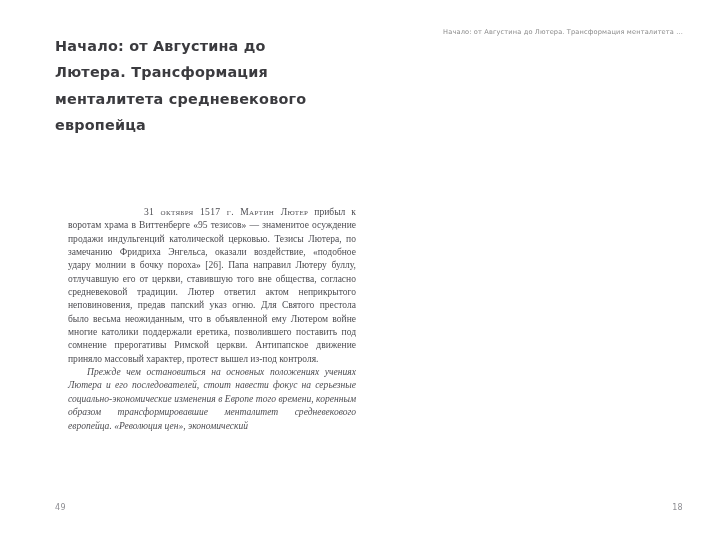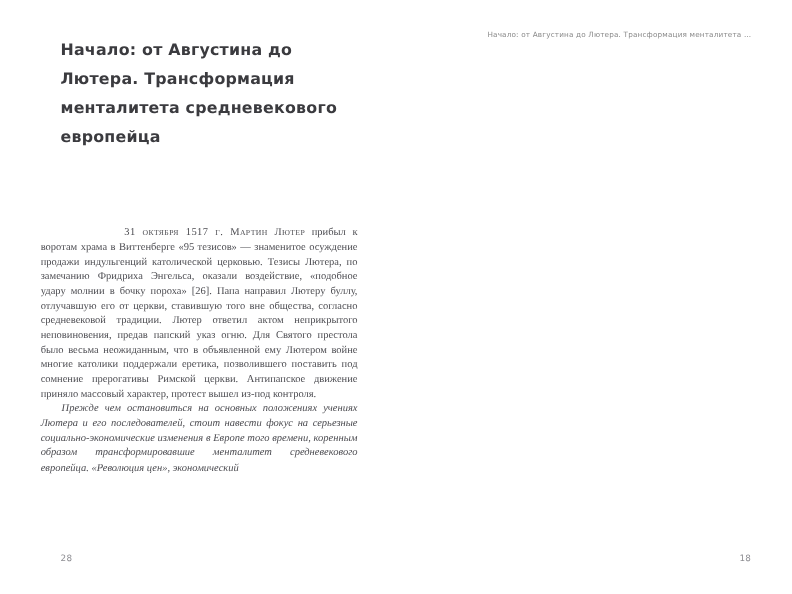--- a/index.html
+++ b/index.html
@@ -71,21 +71,21 @@
     position: absolute;
     font-size: 9.55px;
     line-height: 13.35px;
     color: #4d4d52;
     text-align: justify;
     text-justify: inter-word;
     hyphens: manual;
   }
   .body-left {
     top: 205px;
-    left: 37px;
+    left: 68px;
     width: 288px;
   }
   .body-col p {
     margin: 0;
   }
   .body-col p.indent {
     text-indent: 19px;
     font-style: italic;
   }
   .body-col p.lead {
@@ -115,21 +115,21 @@
 
   <div class="page page-left">
 
     <h1 class="chapter-title">Начало: от Августина до Лютера. Трансформация менталитета средневекового европейца</h1>
 
     <div class="body-col body-left">
       <p class="lead"><span class="smallcaps">31 октября 1517 г. Мартин Лютер</span><span> прибыл к воротам храма в Виттенберге «95 тезисов» — знаменитое осуждение продажи индульгенций католической церковью. Тезисы Лютера, по замечанию Фридриха Энгельса, оказали воздействие, «подобное удару молнии в бочку пороха» [26]. Папа направил Лютеру буллу, отлучавшую его от церкви, ставившую того вне общества, согласно средневековой традиции. Лютер ответил актом неприкрытого неповиновения, предав папский указ огню. Для Святого престола было весьма неожиданным, что в объявленной ему Лютером войне многие католики поддержали еретика, позволившего поставить под сомнение прерогативы Римской церкви. Антипапское движение приняло массовый характер, протест вышел из-под контроля.</span></p>
       <p class="indent">Прежде чем остановиться на основных положениях учениях Лютера и его последователей, стоит навести фокус на серьезные социально-экономические изменения в Европе того времени, коренным образом трансформировавшие менталитет средневекового европейца. «Революция цен», экономический</p>
     </div>
 
-    <div class="folio folio-left">28</div>
+    <div class="folio folio-left">49</div>
   </div>
 
   <div class="page page-right">
 
     <div class="running-head">Начало: от Августина до Лютера. Трансформация менталитета ...</div>
 
     <div class="folio folio-right">18</div>
   </div>
 
 </div>

